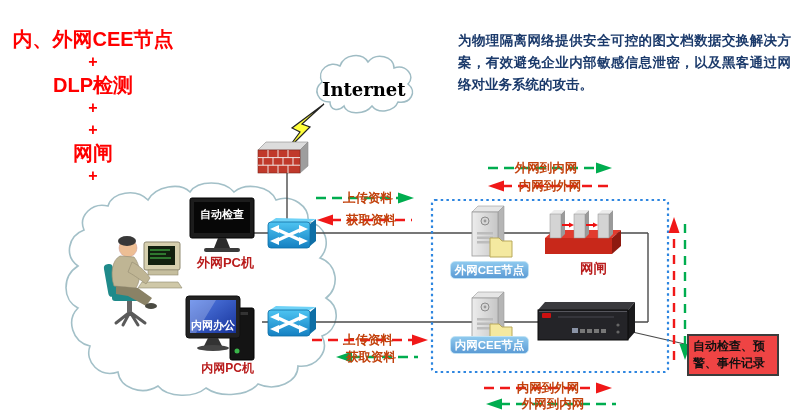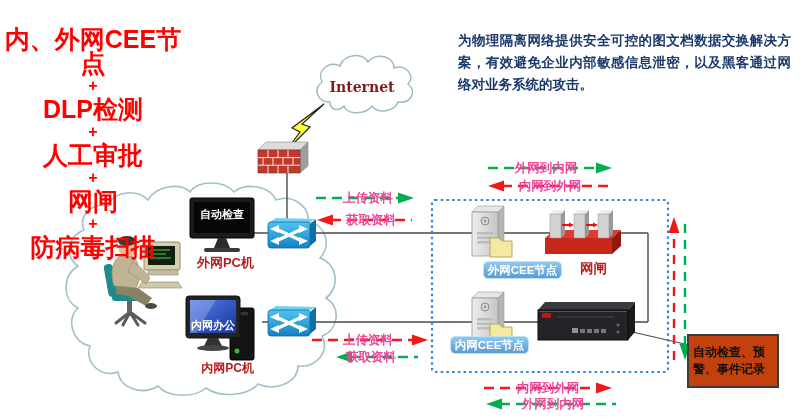--- a/index.html
+++ b/index.html
@@ -2,39 +2,39 @@
 <html><head>
 <meta charset="utf-8">
 <style>
   html,body{margin:0;padding:0;background:#fff;}
   #canvas{position:relative;width:800px;height:418px;background:#fff;overflow:hidden;
           font-family:"Liberation Sans","DejaVu Sans",sans-serif;}
   #diagram{position:absolute;left:0;top:0;}
   .abs{position:absolute;}
   
   .features{left:0;top:27px;width:186px;text-align:center;color:#FF0000;font-weight:bold;}
-  .feature-item{font-size:25px;line-height:24px;}
+  .feature-item{font-size:20px;line-height:24px;}
   .feature-plus{font-size:16px;line-height:22px;}
   
   .description{left:458px;top:30px;width:333px;color:#1B3A6B;font-weight:bold;
                font-size:13.5px;line-height:1.62;text-align:justify;}
   
   .internet-label{left:322px;top:79px;width:80px;text-align:center;font-weight:bold;
-                  font-size:14px;color:#7f1d1d;font-family:"DejaVu Serif","Liberation Serif",serif;}
+                  font-size:18px;color:#000000;font-family:"DejaVu Serif","Liberation Serif",serif;}
   
   .caption{font-weight:bold;color:#b91c1c;text-align:right;}
   .screen-label{font-weight:bold;color:#fff;text-align:center;font-size:11px;}
   .cee-label{width:77px;height:16px;line-height:16px;text-align:center;color:#fff;
              font-weight:bold;font-size:11.5px;border-radius:5px;
              background:linear-gradient(#8EC9EE,#5B9BD5);border:1px solid #BFE2F5;}
   
   .flow-label{width:100px;height:16px;line-height:16px;text-align:center;
-              font-weight:bold;font-size:12.5px;color:#ec4899;}
-  .alert-box{left:687px;top:334px;width:92px;box-sizing:border-box;background:#c2410c;
-             border:2px solid #3c3c3c;padding:8px 4px;font-weight:bold;font-size:12px;
+              font-weight:bold;font-size:12.5px;color:#c2410c;}
+  .alert-box{left:687px;top:334px;width:92px;box-sizing:border-box;background:#ef4444;
+             border:2px solid #3c3c3c;padding:2px 4px;font-weight:bold;font-size:12px;
              line-height:17px;color:#111;}
 </style>
 </head>
 <body>
 
 <div id="canvas">
 
   <svg id="diagram" width="800" height="418" viewBox="0 0 800 418">
 
     <defs>
@@ -228,38 +228,36 @@
       <line x1="685" y1="224" x2="685" y2="345" stroke="#00AD4F" stroke-width="2.4" stroke-dasharray="9 7"></line>
       <polygon points="685,360 679.5,344 690.5,344" fill="#00AD4F"></polygon>
     </g>
   </svg>
 
   <div class="abs features">
     <div class="feature-item">内、外网CEE节点</div>
     <div class="feature-plus">+</div>
     <div class="feature-item">DLP检测</div>
     <div class="feature-plus">+</div>
-    <div class="feature-item">人工审批</div>
     <div class="feature-plus">+</div>
     <div class="feature-item">网闸</div>
     <div class="feature-plus">+</div>
-    <div class="feature-item">防病毒扫描</div>
   </div>
 
   <div class="abs description">为物理隔离网络提供安全可控的图文档数据交换解决方案，有效避免企业内部敏感信息泄密，以及黑客通过网络对业务系统的攻击。</div>
 
   <div class="abs internet-label">Internet</div>
 
   <div class="abs screen-label" style="left:194px;top:207px;width:56px;">自动检查</div>
   <div class="abs caption" style="left:190px;top:254px;width:64px;font-size:13px;">外网PC机</div>
 
   <div class="abs screen-label" style="left:190px;top:318px;width:46px;">内网办公</div>
   <div class="abs caption" style="left:188px;top:360px;width:66px;font-size:12px;">内网PC机</div>
 
-  <div class="abs cee-label" style="left:450px;top:261px;margin-left:33px;">外网CEE节点</div>
+  <div class="abs cee-label" style="left:450px;top:261px;">外网CEE节点</div>
   <div class="abs cee-label" style="left:450px;top:336px;">内网CEE节点</div>
 
   <div class="abs caption" style="left:551px;top:260px;width:56px;font-size:13.5px;">网闸</div>
 
   <div class="abs flow-label" style="left:318px;top:190px;">上传资料</div>
   <div class="abs flow-label" style="left:321px;top:212px;">获取资料</div>
   <div class="abs flow-label" style="left:496px;top:160px;">外网到内网</div>
   <div class="abs flow-label" style="left:500px;top:178px;">内网到外网</div>
   <div class="abs flow-label" style="left:318px;top:332px;">上传资料</div>
   <div class="abs flow-label" style="left:321px;top:349px;">获取资料</div>

